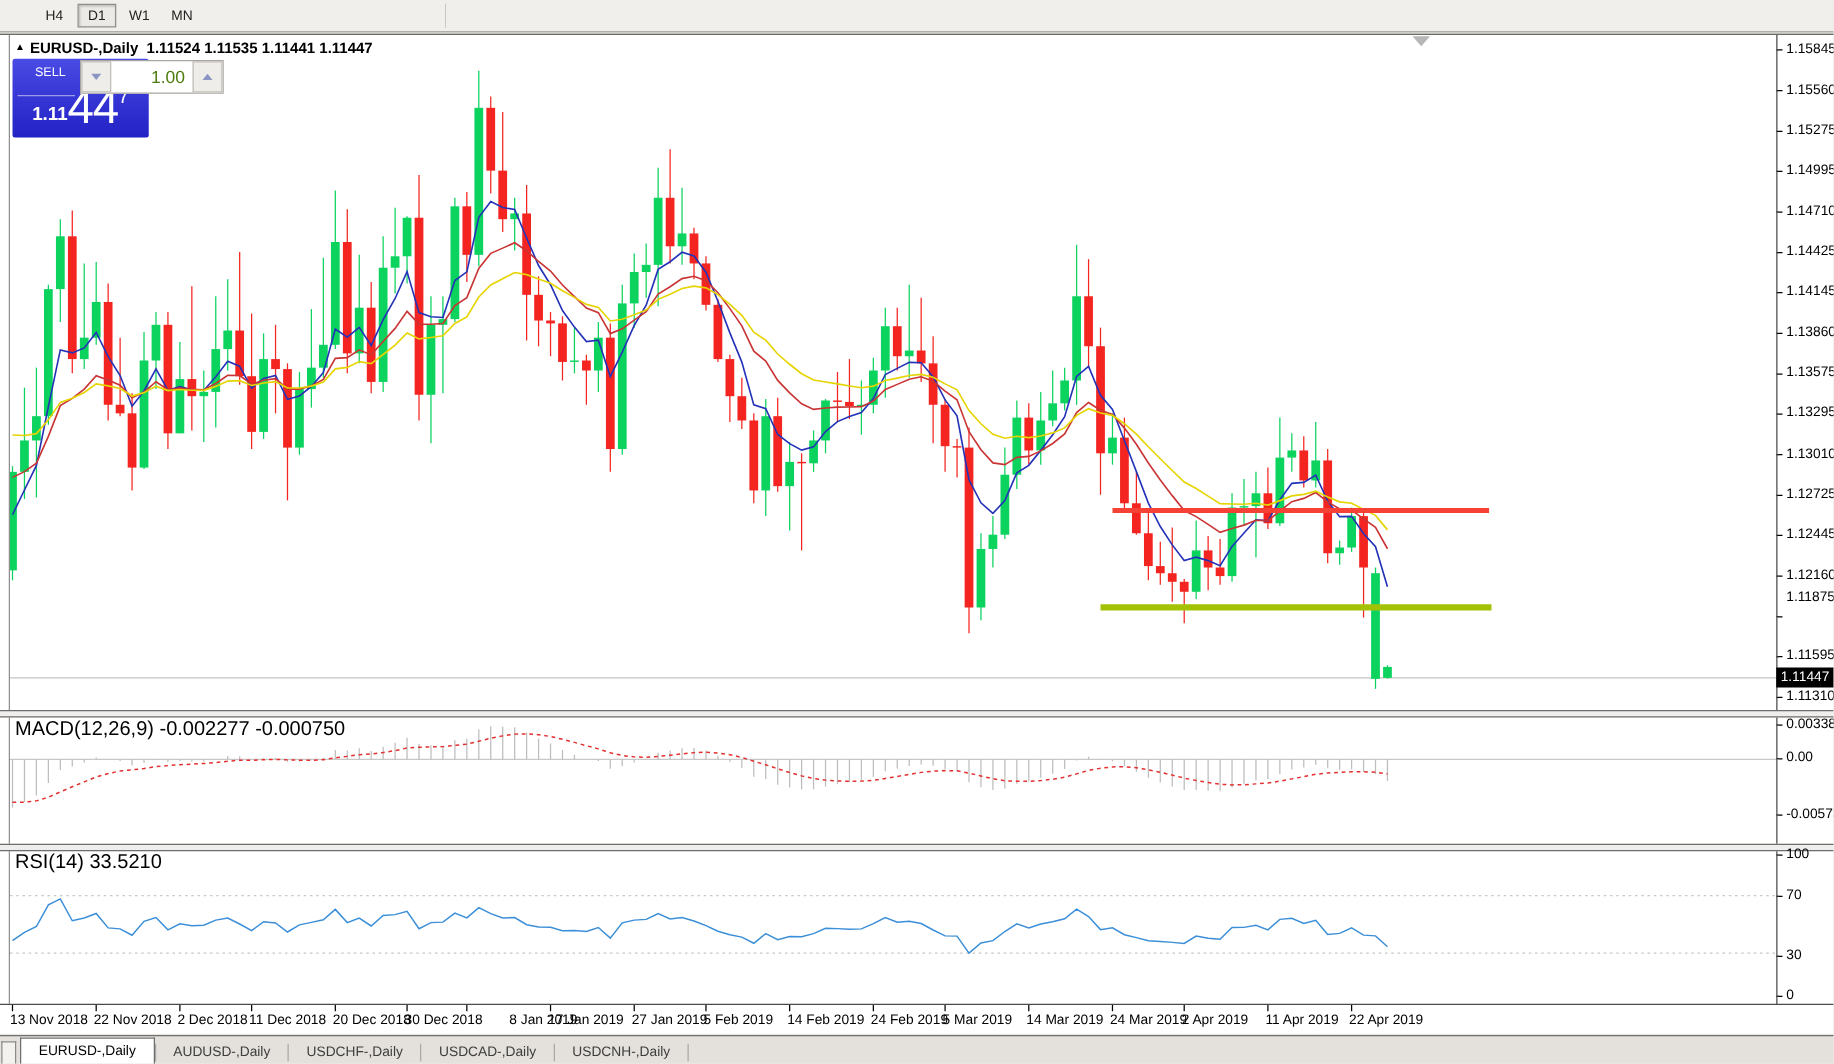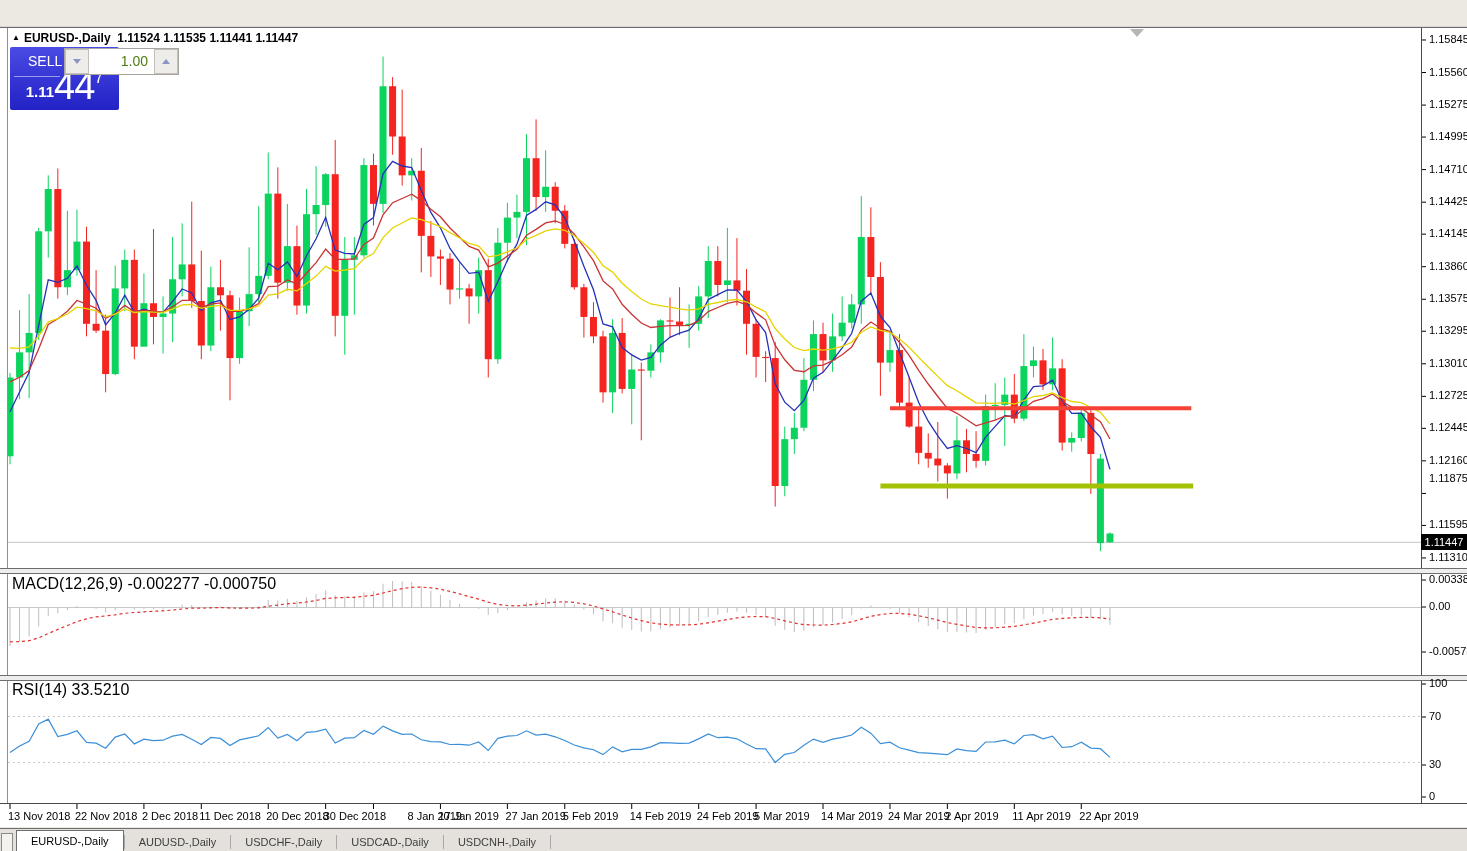--- a/index.html
+++ b/index.html
@@ -29,21 +29,21 @@
   .axis-label{position:absolute;font-size:11px;color:#000;white-space:nowrap;}
   .date-label{position:absolute;top:810px;font-size:11px;color:#000;white-space:nowrap;}
   .price-tag{position:absolute;left:1421px;top:534px;width:46px;height:16px;background:#000;color:#fff;
              font-size:11px;line-height:16px;text-align:center;}
   svg{position:absolute;left:0;top:0;}
   
   .trade-panel{position:absolute;left:10px;top:47px;width:222px;height:63px;}
   .tp-block{position:absolute;top:0;width:109px;height:63px;border-radius:2px;
             background:linear-gradient(#4a4ae4,#2222c6);}
   .tp-left{left:0;} .tp-right{left:113px;}
-  .tp-lbl{position:absolute;top:6px;font-size:14px;color:#fff;}
+  .tp-lbl{position:absolute;top:6px;font-size:10px;color:#fff;}
   .tp-underline{position:absolute;top:29px;height:1px;background:rgba(255,255,255,.5);}
   .tp-price{position:absolute;bottom:2px;left:0;width:100%;text-align:center;color:#fff;white-space:nowrap;}
   .tp-price .sm{font-size:15px;font-weight:700;vertical-align:2px;}
   .tp-price .big{font-size:38px;font-weight:400;letter-spacing:-1px;}
   .tp-price .sup{font-size:16px;font-weight:400;vertical-align:16px;}
   .spinner{position:absolute;left:54px;top:1px;width:115px;height:27px;background:#fff;
            border:1px solid #a9a6a1;box-sizing:border-box;display:flex;}
   .spin-btn{width:24px;height:100%;background:#efede9;border:1px solid #c2bfba;box-sizing:border-box;
             display:flex;align-items:center;justify-content:center;}
   .spin-tri-down{width:0;height:0;border-left:4px solid transparent;border-right:4px solid transparent;border-top:5px solid #8a95c4;}
@@ -54,20 +54,27 @@
           border-top:1px solid #6e6e6e;display:flex;align-items:flex-end;}
   .tab-stub{width:10px;height:18px;background:#f4f2ef;border:1px solid #8a8a8a;border-bottom:none;margin-left:1px;}
   .tab{height:20px;line-height:20px;padding:0 14px;font-size:11px;color:#3e3e3e;white-space:nowrap;}
   .tab.active{background:#fff;border:1px solid #6f6f6f;border-bottom:none;color:#000;height:21px;margin-left:3px;}
   .tab-sep{width:1px;height:14px;background:#a8a8a8;margin-bottom:3px;}
 </style>
 </head>
 <body>
 
 <div class="screen">
+  <div class="toolbar">
+    <div class="tb-sep"></div>
+  <div class="tf-btn" style="left: 28px;">H4</div>
+      <div class="tf-btn active" style="left: 62px;">D1</div>
+      <div class="tf-btn" style="left: 96px;">W1</div>
+      <div class="tf-btn" style="left: 130px;">MN</div>
+    </div>
   <div class="tb-band"></div>
 
   <div class="white-bg"></div>
   <div class="frame-top"></div>
   <div class="frame-left"></div>
 
   <svg id="plot" width="1467" height="851">
       <defs>
         <clipPath id="clipMain">
           <rect x="8" y="28" width="1413" height="540"></rect>

